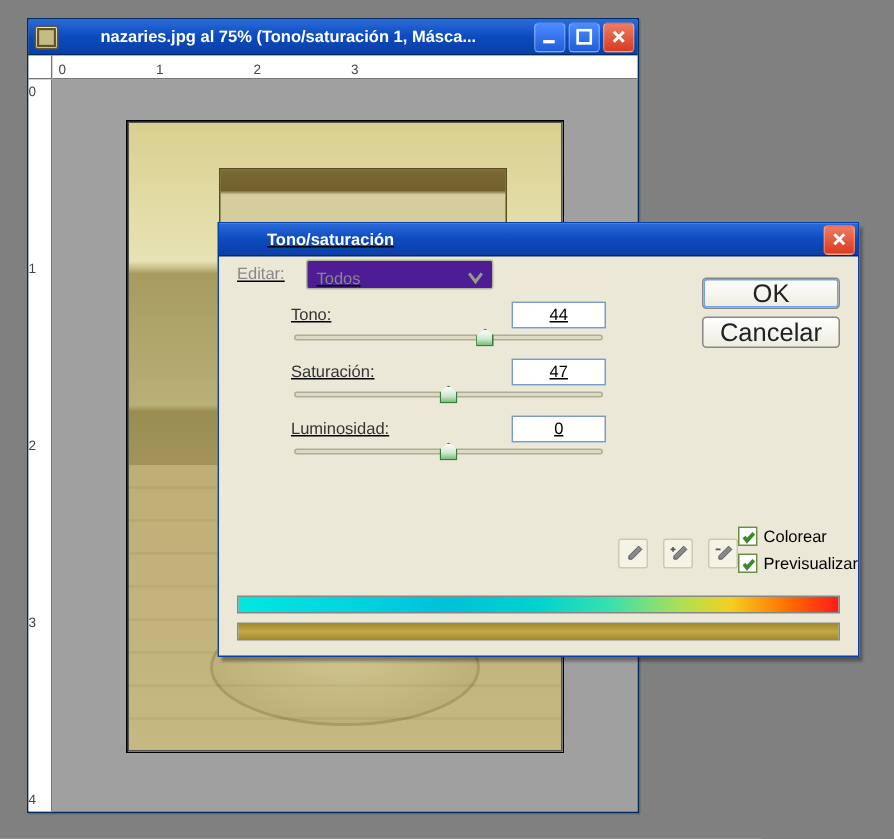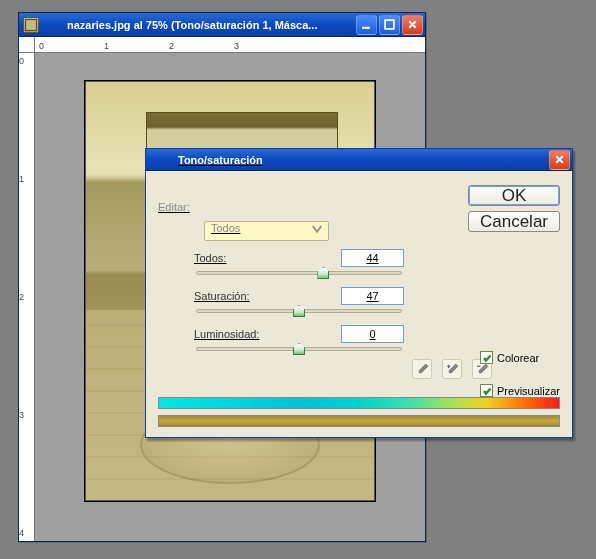--- a/index.html
+++ b/index.html
@@ -126,24 +126,24 @@
     display:flex; flex-direction:column;text-decoration:underline;
   }
   .dialog .titlebar { height:22px; }
   .dialog-body {
     flex:1; padding:2px 12px 10px 12px; position:relative;
   }
 
   .edit-row { display:flex; align-items:center; gap:6px; margin-bottom:8px; color:#888;}
   .edit-row label { width:40px; }
   .combo {
-    width:125px; height:20px; background:#fef9c3;
+    width:125px; height:20px; background:#4c1d95;
     border:1px solid #b7b49e;
-    display:flex; align-items:flex-start; justify-content:space-between;
-    padding:0 4px 0 6px; color:#888; border-radius:2px;margin-top:48px;
+    display:flex; align-items:flex-end; justify-content:space-between;
+    padding:0 4px 0 6px; color:#888; border-radius:2px;
   }
   .combo .chev { width:14px; height:14px; display:flex;align-items:center;justify-content:center;}
 
   .sliders { margin-left:36px; width:210px; }
   .slider-row { margin-bottom:6px; }
   .slider-row .head { display:flex; justify-content:space-between; align-items:center; margin-bottom:4px;}
   .slider-row .head label { color:#333; }
   .numbox {
     width:63px; height:18px; background:#fff; border:1px solid #7b9bce;
     text-align:center; font-size:11px; line-height:16px;
@@ -172,21 +172,21 @@
   }
   .btn.default { box-shadow: 0 0 0 1px #6fa3ea inset; }
 
   .eyedroppers { position:absolute; left:266px; top:188px; display:flex; gap:10px; }
   .eyedrop {
     width:20px; height:20px; border:1px solid #ccc9b5; background:#f5f3e5;
     display:flex; align-items:center; justify-content:center; border-radius:2px;
   }
   .eyedrop svg{ width:13px; height:13px; }
 
-  .checks { position:absolute; right:12px; top:180px; display:flex; flex-direction:column; gap:20px;}
+  .checks { position:absolute; right:0; top:180px; display:flex; flex-direction:column; gap:5px;}
   .chk { display:flex; align-items:center; gap:4px; }
   .chk .box {
     width:13px; height:13px; background:#fff; border:1px solid #6a8f43;
     display:flex; align-items:center; justify-content:center;
   }
   .chk .box svg{ width:10px; height:10px; stroke:#3a8a2c; stroke-width:2.5; fill:none; }
 
   .spectrum-block { position:absolute; left:12px; right:12px; bottom:10px; }
   .spectrum {
     height:12px; border:1px solid #888;
@@ -278,21 +278,21 @@
               <path d="M2 3 L5 7 L8 3" fill="none" stroke="#9a9a88" stroke-width="1.4"></path>
             </svg>
         </span>
       </div>
     </div>
 
     <div class="sliders">
 
       <div class="slider-row">
         <div class="head">
-          <label>Todos:</label>
+          <label>Tono:</label>
           <div class="numbox">44</div>
         </div>
         <div class="track">
           <div class="thumb" style="left:62%"></div>
         </div>
       </div>
 
       <div class="slider-row">
         <div class="head">
           <label>Saturación:</label>

